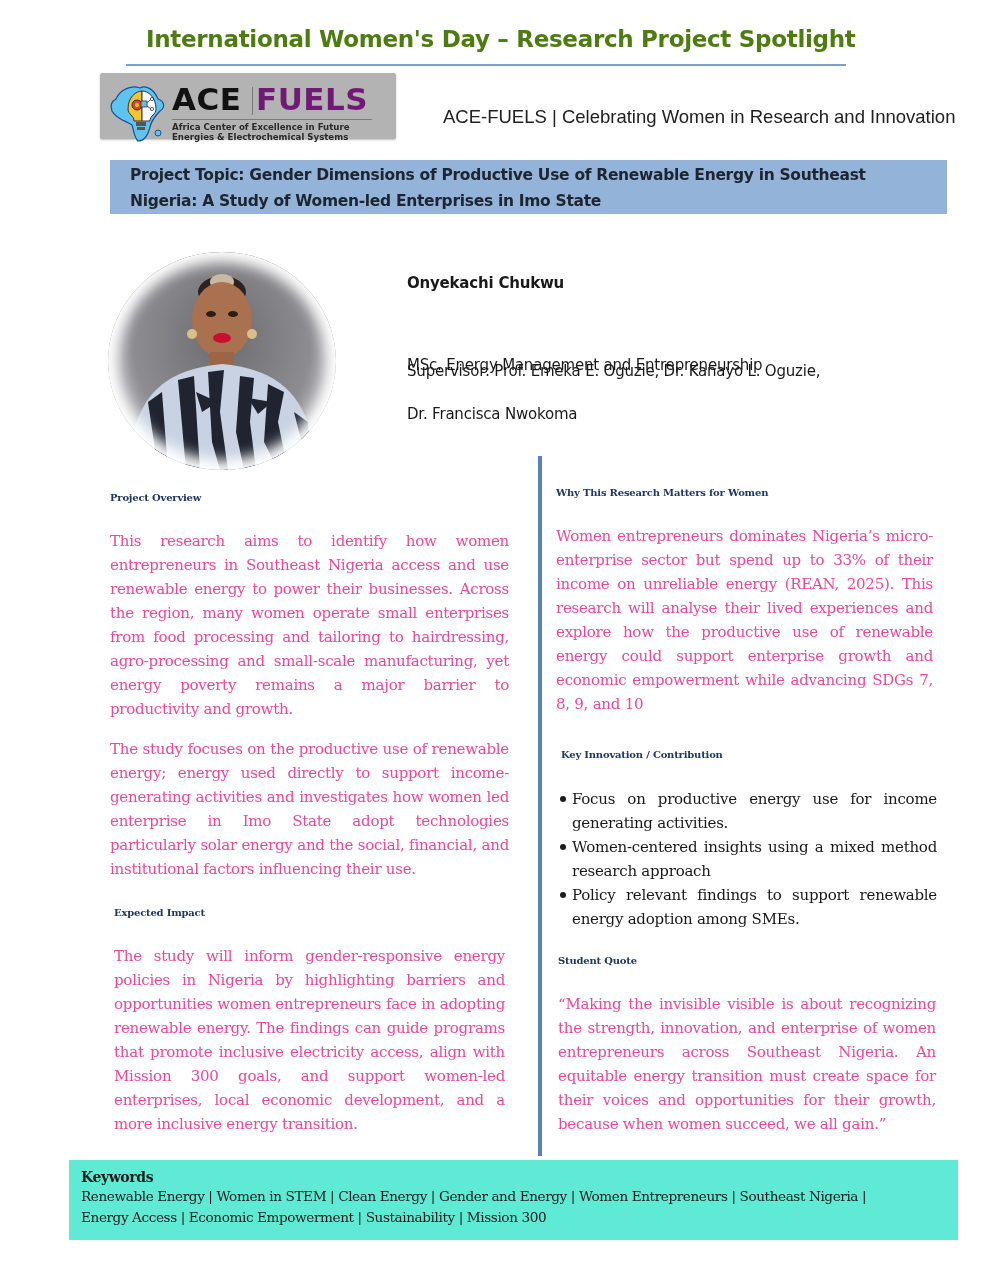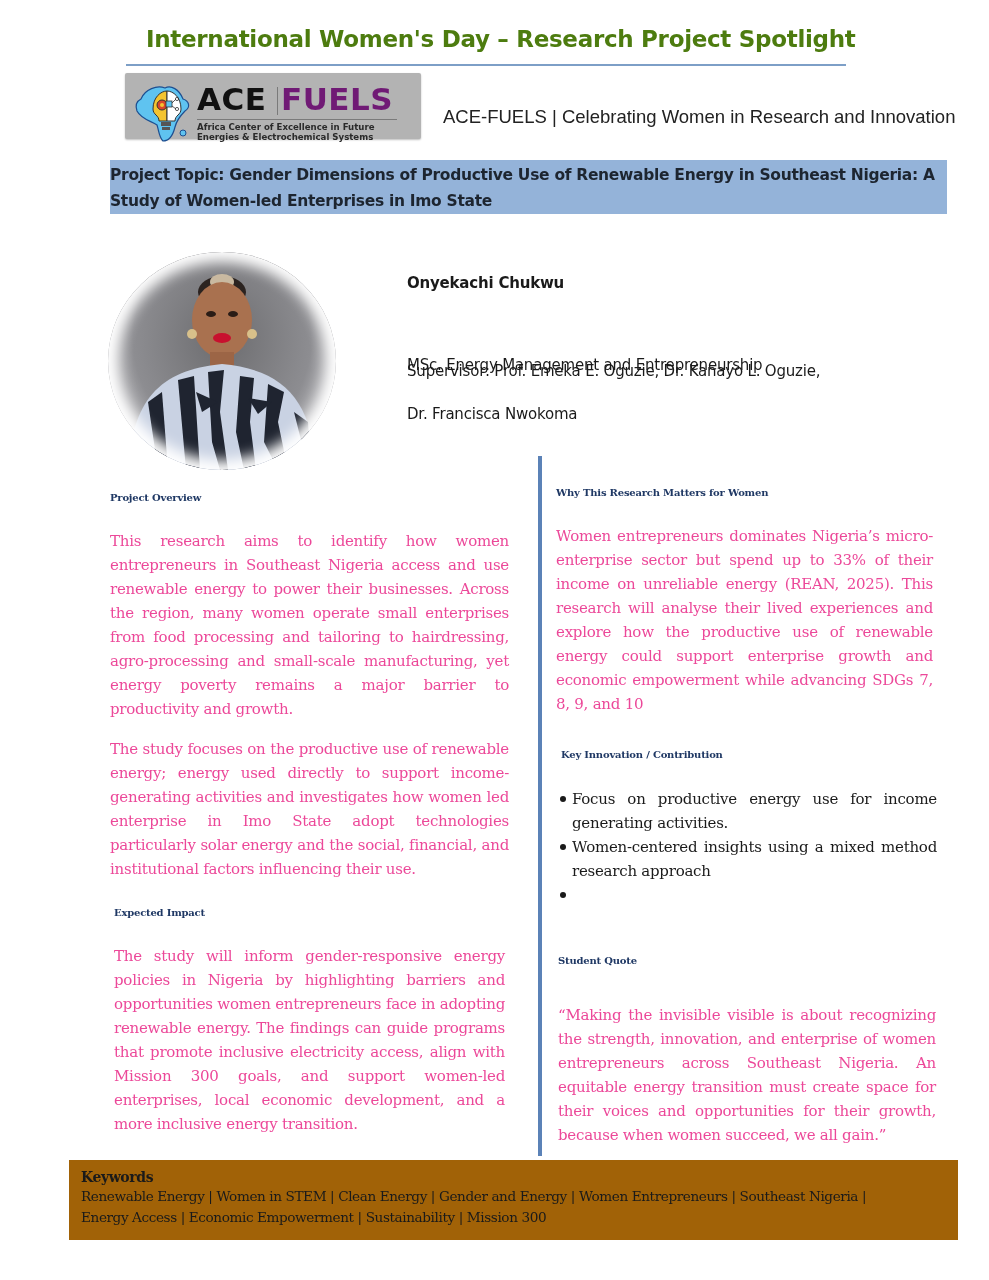--- a/index.html
+++ b/index.html
@@ -7,21 +7,21 @@
   body { position: relative; font-family: "DejaVu Serif", serif; color: #1a1a1a; }
 
   .title {
     position: absolute; left: 146px; top: 26px;
     font-family: "DejaVu Sans", sans-serif; font-weight: bold;
     font-size: 23px; color: #4d7c0f; letter-spacing: -0.3px; white-space: nowrap;
   }
   .title-rule { position: absolute; left: 126px; top: 64px; width: 720px; height: 2px; background: #7d9fc7; }
 
   .logo {
-    position: absolute; left: 125px; top: 73px; width: 296px; height: 66px;
+    position: absolute; left: 100px; top: 73px; width: 296px; height: 66px;
     background: #b3b3b3; border-radius: 2px; box-shadow: 0 1px 2px rgba(0,0,0,0.25);
   }
   .logo svg { position: absolute; left: 6px; top: 6px; }
   .logo-ace {
     position: absolute; left: 72px; top: 8px; font-family: "DejaVu Sans", sans-serif;
     font-weight: bold; font-size: 31px; color: #111; letter-spacing: 0.5px;
   }
   .logo-sep { position: absolute; left: 152px; top: 14px; width: 1px; height: 28px; background: #7a7a7a; }
   .logo-fuels {
     position: absolute; left: 156px; top: 8px; font-family: "DejaVu Sans", sans-serif;
@@ -33,21 +33,21 @@
   }
   .logo-underline { position: absolute; left: 72px; top: 46px; width: 200px; height: 1px; background: #7a7a7a; }
 
   .tagline {
     position: absolute; left: 443px; top: 106px; font-size: 16px; color: #222; white-space: nowrap;
     font-family: Liberation Sans, sans-serif; font-size: 18.5px;
   }
 
   .topic {
     position: absolute; left: 110px; top: 160px; width: 837px; height: 54px;
-    background: #94b3d9; padding: 2px 0;
+    background: #94b3d9; padding: 2px 20px;
     font-family: "DejaVu Sans", sans-serif; font-weight: bold; font-size: 15.5px;
     line-height: 26px; color: #1d2530; letter-spacing: -0.3px;
   }
 
   .photo {
     position: absolute; left: 108px; top: 252px; width: 228px; height: 218px;
     border-radius: 50%; overflow: hidden;
     background: radial-gradient(ellipse at 50% 40%, #6c6c6f 0%, #8d8d91 55%, #c9c9cc 78%, #ffffff 100%);
   }
   .photo svg { position: absolute; left: 0; top: 0; }
@@ -77,21 +77,21 @@
 
   .bullets { position: absolute; left: 558px; width: 379px; list-style: none; }
   .bullets li {
     position: relative; padding-left: 14px; font-family: "DejaVu Serif", serif;
     font-size: 15px; line-height: 24px; text-align: justify; letter-spacing: -0.25px;
   }
   .bullets li .dot { position: absolute; left: 2px; top: 9px; width: 6px; height: 6px; border-radius: 50%; background: #1a1a1a; }
 
   .keywords {
     position: absolute; left: 69px; top: 1160px; width: 889px; height: 80px;
-    background: #a16207; padding: 8px 12px;
+    background: #5eead4; padding: 8px 12px;
     font-family: "DejaVu Serif", serif; color: #1a1a1a; letter-spacing: -0.4px;
   }
   .kw-title { font-weight: bold; font-size: 14px; line-height: 18px; }
   .kw-line { font-size: 13.6px; line-height: 21px; white-space: nowrap; }
 </style>
 </head>
 <body>
 
 <div class="title">International Women's Day – Research Project Spotlight</div>
 <div class="title-rule"></div>
@@ -163,23 +163,23 @@
 <div class="heading" style="left:114px; top:907px;">Expected Impact</div>
 <div class="para" style="left:114px; width:391px; top:944px;">The study will inform gender-responsive energy policies in Nigeria by highlighting barriers and opportunities women entrepreneurs face in adopting renewable energy. The findings can guide programs that promote inclusive electricity access, align with Mission 300 goals, and support women-led enterprises, local economic development, and a more inclusive energy transition.</div>
 
 <div class="heading" style="left:556px; top:487px;">Why This Research Matters for Women</div>
 <div class="para right-col" style="top:524px;">Women entrepreneurs dominates Nigeria’s micro-enterprise sector but spend up to 33% of their income on unreliable energy (REAN, 2025). This research will analyse their lived experiences and explore how the productive use of renewable energy could support enterprise growth and economic empowerment while advancing SDGs 7, 8, 9, and 10</div>
 
 <div class="heading" style="left:561px; top:749px;">Key Innovation / Contribution</div>
 <ul class="bullets" style="top:787px;">
   <li><span class="dot"></span><span>Focus on productive energy use for income generating activities.</span></li>
   <li><span class="dot"></span><span>Women-centered insights using a mixed method research approach</span></li>
-  <li><span class="dot"></span></li>
+  <li><span class="dot"></span><span>Policy relevant findings to support renewable energy adoption among SMEs.</span></li>
 </ul>
 
 <div class="heading" style="left:558px; top:955px;">Student Quote</div>
-<div class="para" style="left:558px; width:378px; top:992px;margin-top:11px;">“Making the invisible visible is about recognizing the strength, innovation, and enterprise of women entrepreneurs across Southeast Nigeria. An equitable energy transition must create space for their voices and opportunities for their growth, because when women succeed, we all gain.”</div>
+<div class="para" style="left:558px; width:378px; top:992px;">“Making the invisible visible is about recognizing the strength, innovation, and enterprise of women entrepreneurs across Southeast Nigeria. An equitable energy transition must create space for their voices and opportunities for their growth, because when women succeed, we all gain.”</div>
 
 <div class="keywords">
   <div class="kw-title">Keywords</div>
   <div class="kw-line">Renewable Energy | Women in STEM | Clean Energy | Gender and Energy | Women Entrepreneurs | Southeast Nigeria |</div>
   <div class="kw-line">Energy Access | Economic Empowerment | Sustainability | Mission 300</div>
 </div>
 
 </body></html>

